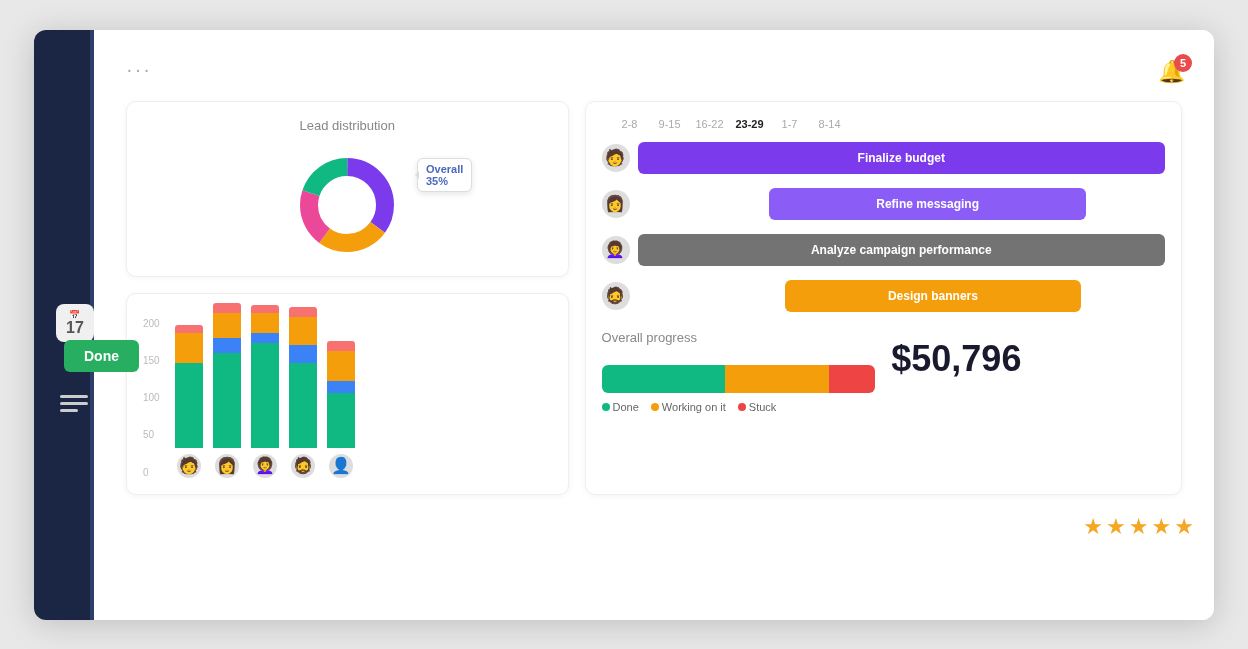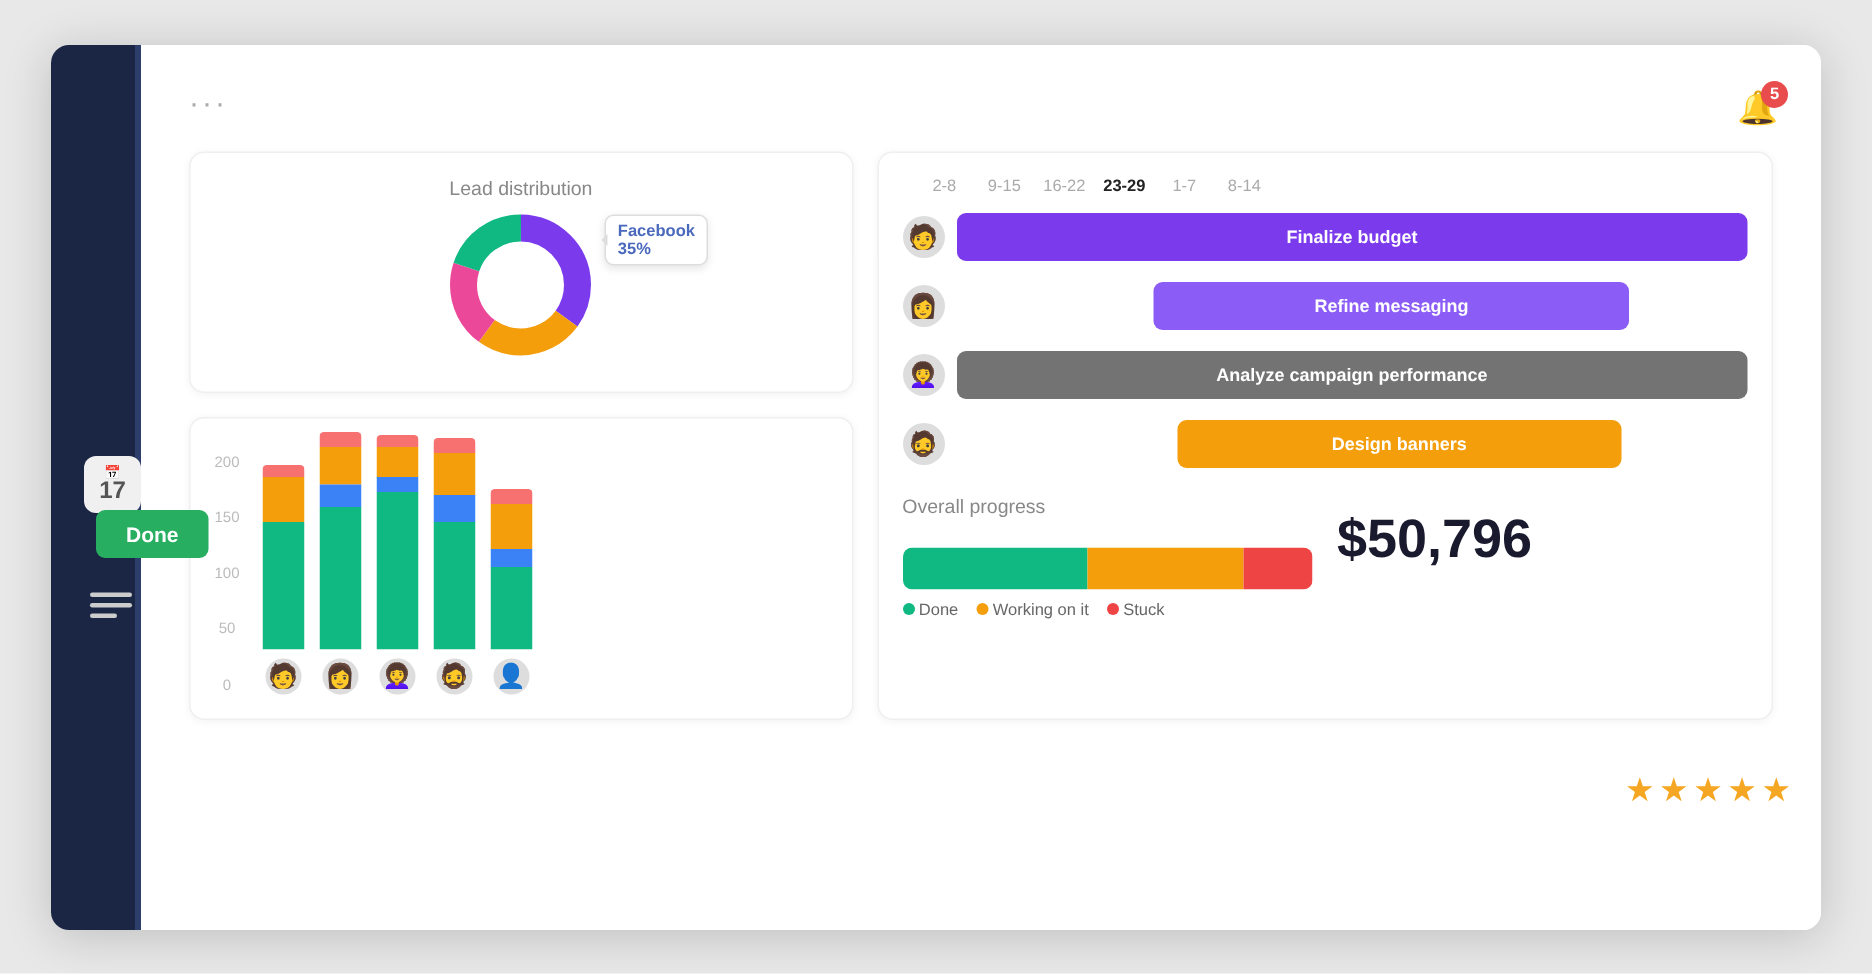--- a/index.html
+++ b/index.html
@@ -100,21 +100,21 @@
     .card {
       background: #fff;
       border: 1px solid #efefef;
       border-radius: 10px;
       padding: 16px;
       box-shadow: 0 1px 6px rgba(0,0,0,0.05);
     }
     .card-title {
       font-size: 13px;
       color: #888;
-      margin-bottom: 2px;
+      margin-bottom: 17px;
       text-align: center;
     }
     
     .donut-container {
       display: flex;
       flex-direction: column;
       align-items: center;
       position: relative;
     }
     .donut-wrap {
@@ -154,21 +154,20 @@
     .bar-chart-area {
       padding: 8px 0 0 0;
     }
     .bar-chart-inner {
       display: flex;
       align-items: flex-end;
       gap: 10px;
       height: 160px;
       padding-left: 32px;
       position: relative;
-      text-align: center;
     }
     .bar-y-labels {
       position: absolute;
       left: 0;
       top: 0;
       height: 100%;
       display: flex;
       flex-direction: column;
       justify-content: space-between;
       font-size: 10px;
@@ -399,21 +398,21 @@
             <svg width="110" height="110" viewBox="0 0 110 110">
 
               <circle cx="55" cy="55" r="38" fill="none" stroke="#7c3aed" stroke-width="18" stroke-dasharray="83.6 155.16" stroke-dashoffset="59.69"></circle>
               <circle cx="55" cy="55" r="38" fill="none" stroke="#f59e0b" stroke-width="18" stroke-dasharray="59.69 179.07" stroke-dashoffset="-23.91"></circle>
               <circle cx="55" cy="55" r="38" fill="none" stroke="#ec4899" stroke-width="18" stroke-dasharray="47.75 191.01" stroke-dashoffset="-83.6"></circle>
               <circle cx="55" cy="55" r="38" fill="none" stroke="#10b981" stroke-width="18" stroke-dasharray="47.75 191.01" stroke-dashoffset="-131.35"></circle>
               <circle cx="55" cy="55" r="23" fill="#fff"></circle>
             </svg>
             
             <div class="donut-tooltip">
-              <span>Facebook</span><br>
+              <span>Overall</span><br>
               <span>35%</span>
             </div>
           </div>
         </div>
       </div>
 
       <div class="card gantt-card">
 
         <div class="gantt-header">
           <span class="gantt-week">2-8</span>

